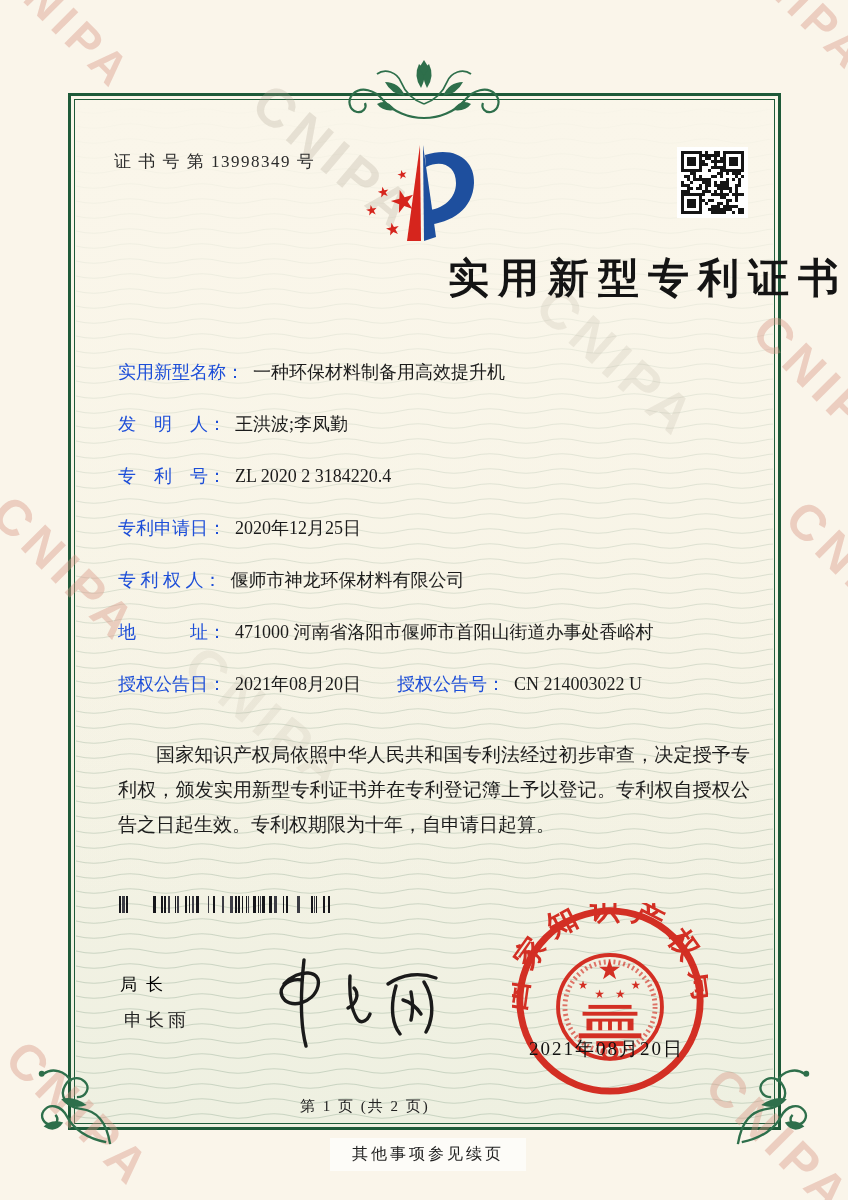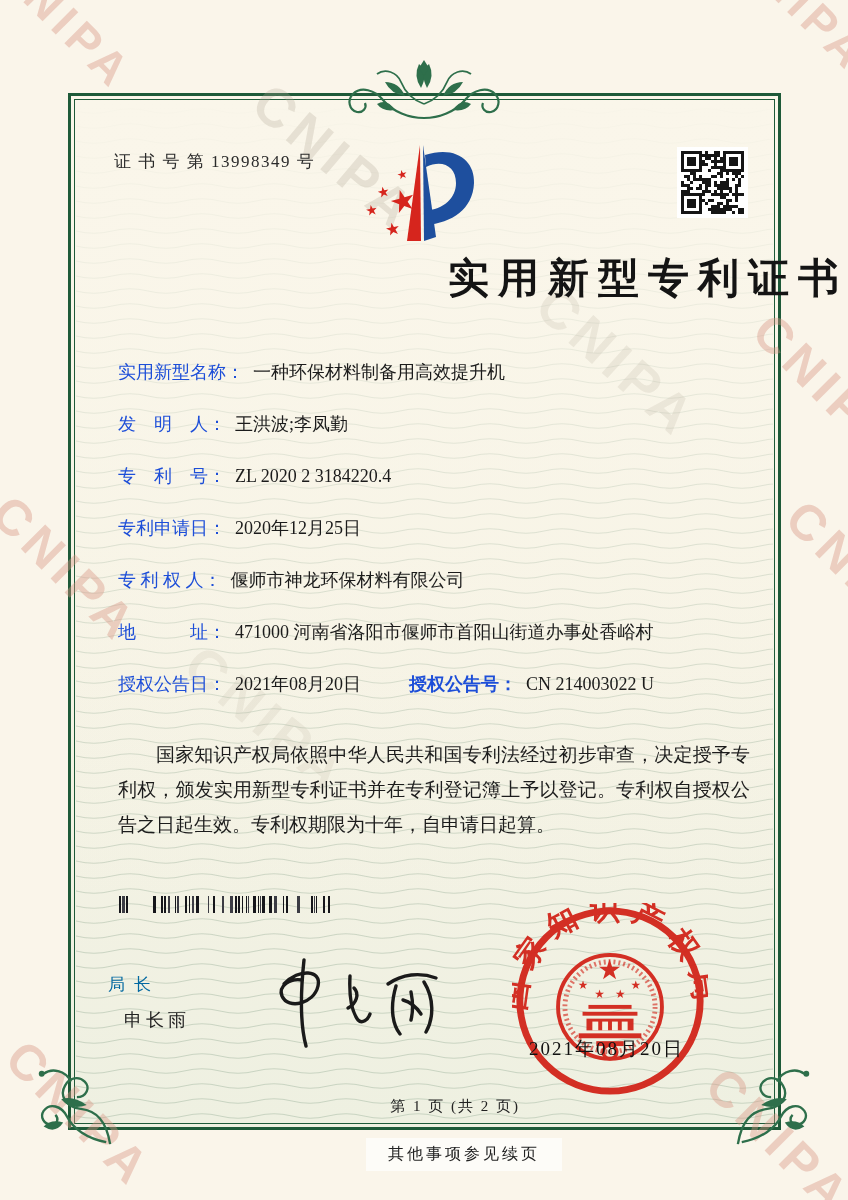--- a/index.html
+++ b/index.html
@@ -33,38 +33,38 @@
   .content{position:absolute;inset:0;z-index:2;color:#1d1d1d;}
   .certno{position:absolute;left:114px;top:150px;font-size:17px;letter-spacing:1.5px;color:#2a2a2a;}
   .logo{position:absolute;left:356px;top:141px;width:126px;height:106px;}
   .qr{position:absolute;left:677px;top:147px;width:71px;height:71px;background:#fff;padding:4px;box-sizing:border-box;}
   .title{position:absolute;left:0;right:0;top:251px;text-align:right;
          font-size:41px;font-weight:700;letter-spacing:9px;color:#141414;}
   .fields{position:absolute;left:118px;top:360px;font-size:18px;}
   .frow{height:24px;line-height:24px;margin-bottom:28px;white-space:nowrap;}
   .flabel{color:#1d4ed8;}
   .fvalue{margin-left:9px;color:#1b1b1b;margin-top:38px;}
-  .gpair2{margin-left:48px;font-weight:bold;}
+  .gpair2{margin-left:36px;}
   .body-text{position:absolute;left:118px;top:701px;width:632px;font-size:19px;line-height:35px;
              text-align:justify;color:#1c1c1c;margin-top:36px;}
   .body-text p{margin:0;text-indent:2em;}
   .barcode{position:absolute;left:119px;top:896px;width:218px;height:17px;}
-  .sig-title{position:absolute;left:108px;top:973px;font-size:17px;letter-spacing:9px;color:#0369a1;}
+  .sig-title{position:absolute;left:120px;top:973px;font-size:17px;letter-spacing:9px;color:#000000;}
   .sig-name{position:absolute;left:124px;top:1008px;font-size:18px;letter-spacing:4px;color:#222;}
   .autograph{position:absolute;left:252px;top:954px;width:198px;height:95px;}
   .seal{position:absolute;left:512px;top:903px;width:196px;height:196px;opacity:.95;}
   .sealtxt{font-size:30px;font-weight:700;fill:var(--seal-red);letter-spacing:11px;
            font-family:"Liberation Serif","DejaVu Serif",serif;}
   .red-f{fill:var(--seal-red);}
   .red-s{stroke:var(--seal-red);fill:none;}
   .seal-date{position:absolute;left:529px;top:1036px;font-size:19px;letter-spacing:2px;color:#111;z-index:3;}
-  .pageinfo{position:absolute;left:300px;top:1097px;width:220px;text-align:right;font-size:15px;
+  .pageinfo{position:absolute;left:300px;top:1097px;width:220px;text-align:left;font-size:15px;
             letter-spacing:2px;color:#222;}
   .note{position:absolute;left:330px;top:1138px;background:#fdfcf8;padding:6px 22px;
-        font-size:16px;letter-spacing:3px;color:#222;z-index:4;white-space:nowrap;margin-left:36px;}
+        font-size:16px;letter-spacing:3px;color:#222;z-index:4;white-space:nowrap;}
   .blue-f{fill:var(--logo-blue);}
   .lred-f{fill:var(--logo-red);}
   .star{font-family:"DejaVu Sans",sans-serif;}
 </style>
 </head>
 <body>
 
 <div class="page">
 
   <div class="wm pink" style="left:-20px;top:-6px;font-size:46px;transform:rotate(45deg);">CNIPA</div>

